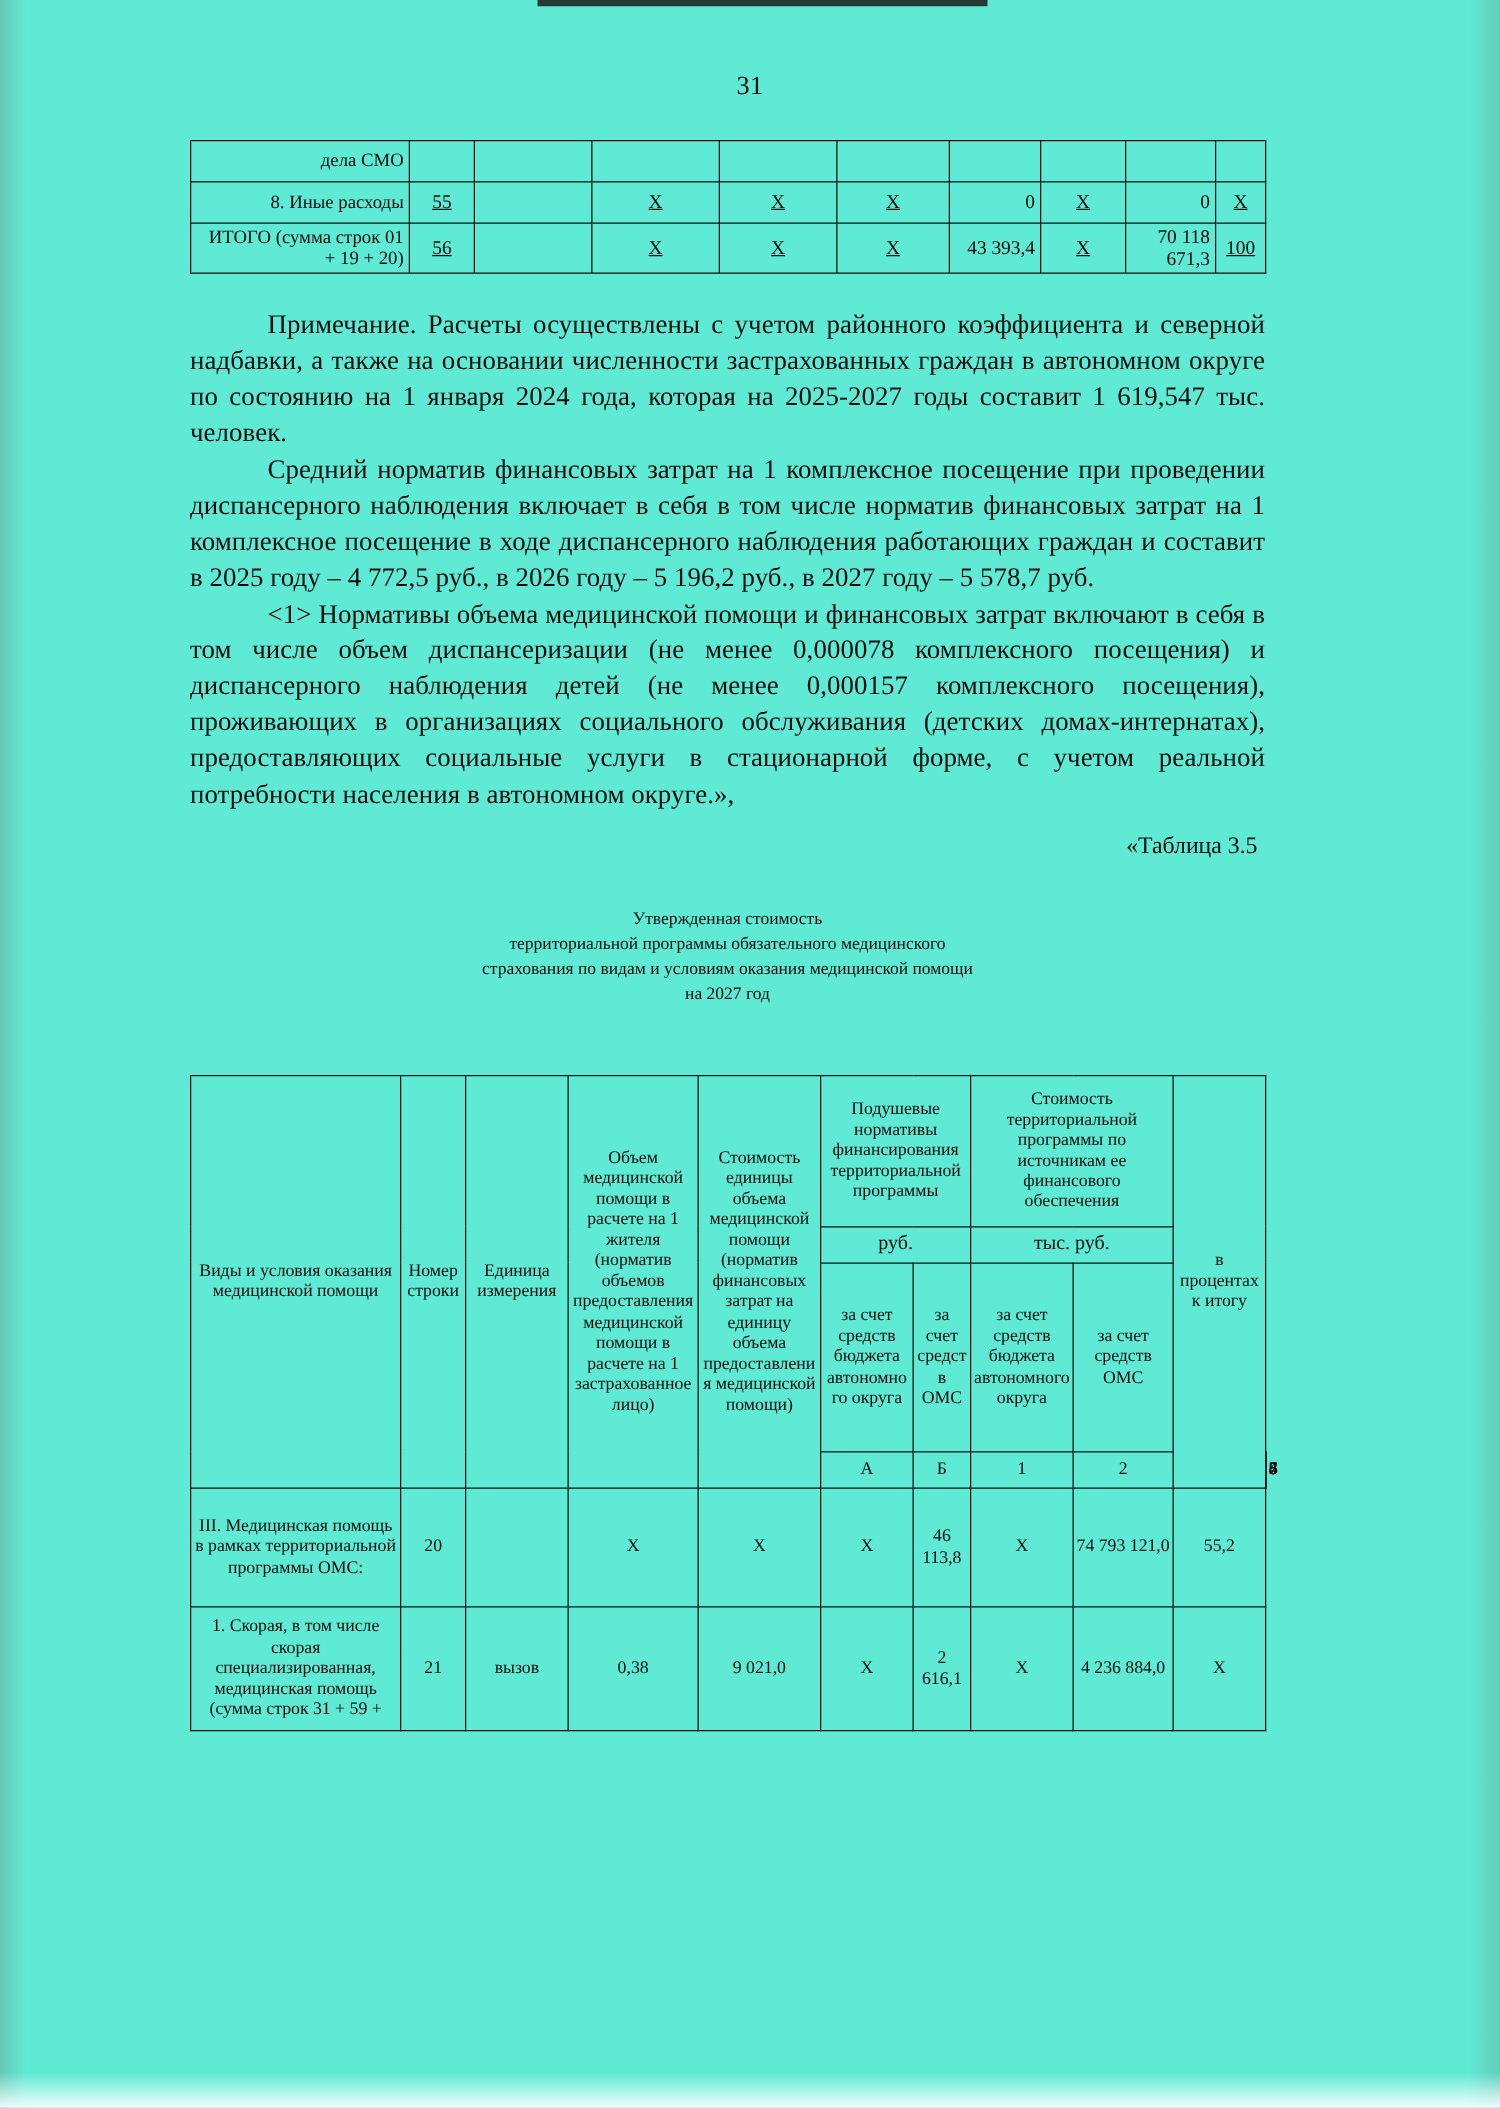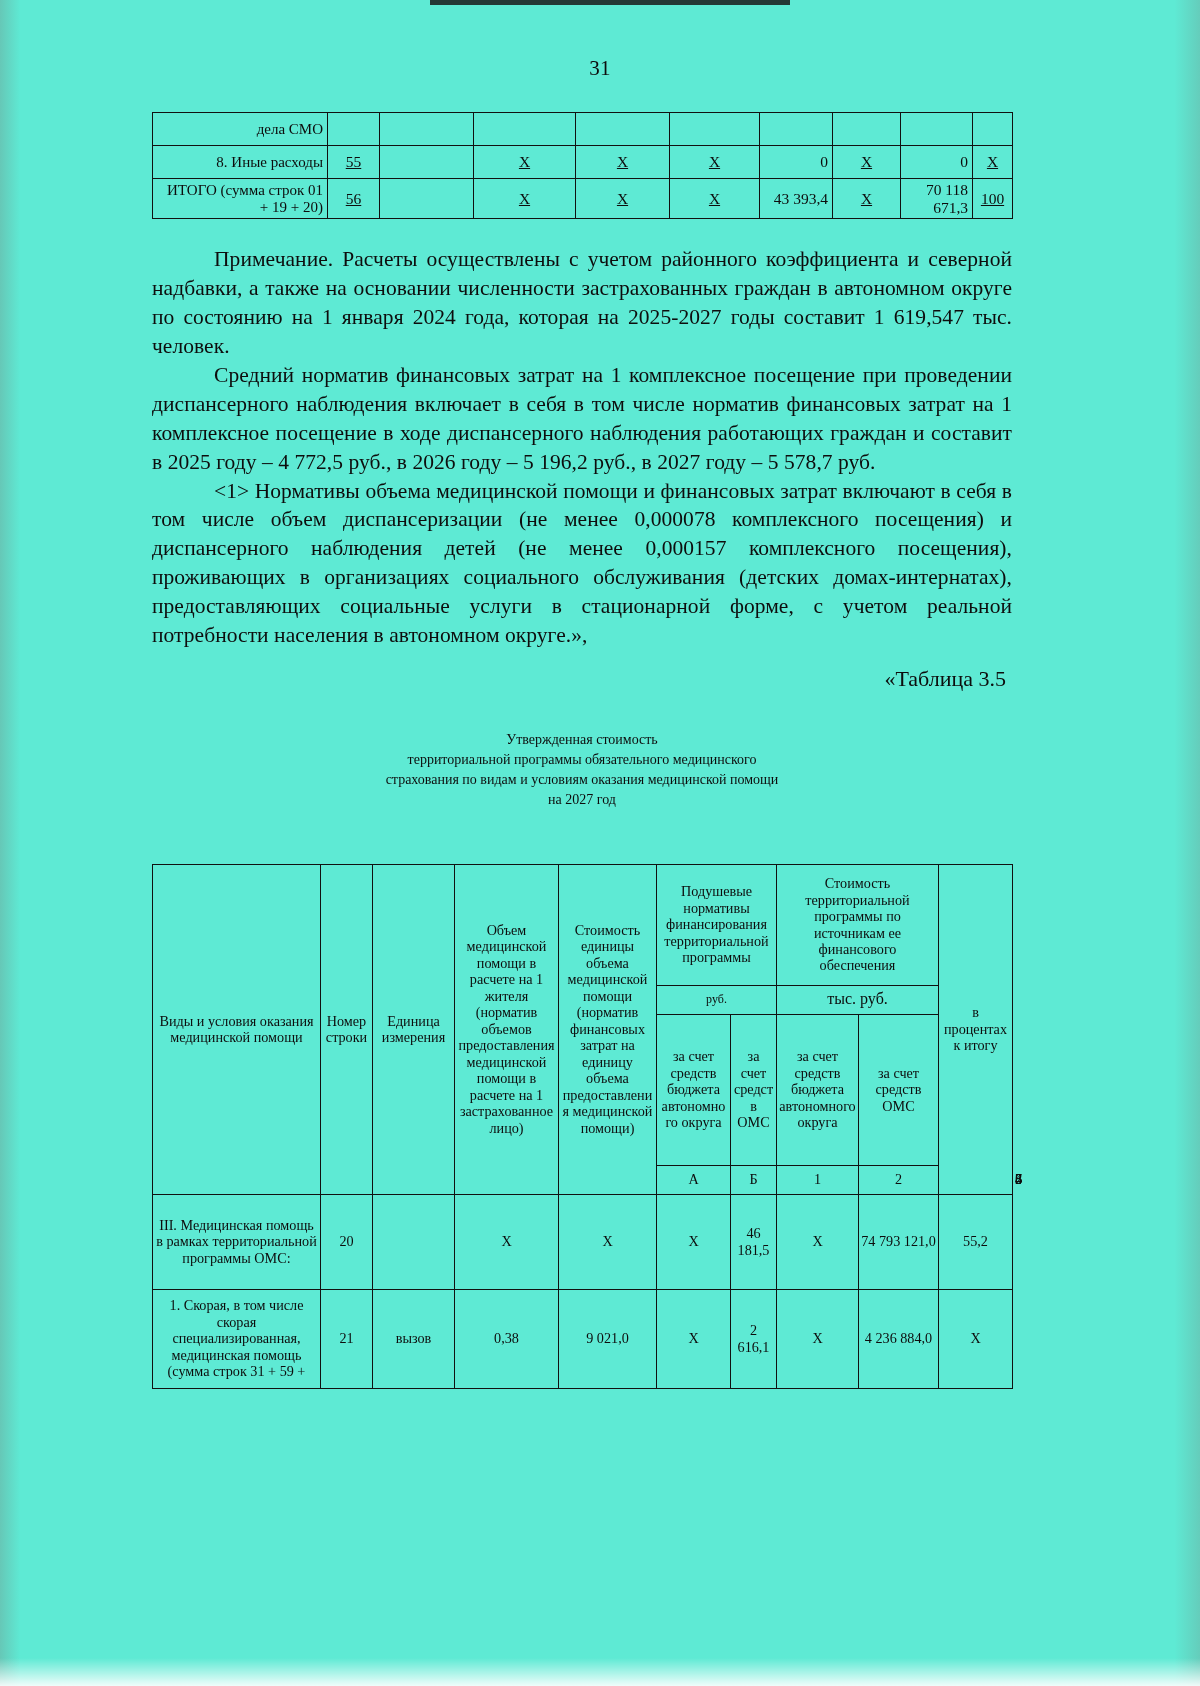--- a/index.html
+++ b/index.html
@@ -97,21 +97,21 @@
     text-indent: 62px;
     font-size: 21.5px;
     line-height: 1.345;
     letter-spacing: .05px;
   }
   .para-block { margin-top: 26px; }
 
   .tbl-ref {
     margin-top: 16px;
     text-align: right;
-    font-size: 22px;
+    font-size: 19px;
     padding-right: 6px;
   }
 
   .caption {
     margin-top: 38px;
     text-align: center;
     font-size: 14px;
     line-height: 1.42;
   }
 
@@ -250,21 +250,21 @@
             <td rowspan="4">Номер строки</td>
             <td rowspan="4">Единица измерения</td>
             <td rowspan="4">Объем медицинской помощи в расчете на 1 жителя (норматив объемов предоставления медицинской помощи в расчете на 1 застрахованное лицо)</td>
             <td rowspan="4">Стоимость единицы объема медицинской помощи (норматив финансовых затрат на единицу объема предоставления медицинской помощи)</td>
             <td colspan="2" style="height:118px">Подушевые нормативы финансирования территориальной программы</td>
             <td colspan="2">Стоимость территориальной программы по источникам ее финансового обеспечения</td>
             <td rowspan="4">в процентах к итогу</td>
           </tr>
 
           <tr>
-            <td colspan="2" style="height:26px;font-size:12px">руб.</td>
+            <td colspan="2" style="height:26px;font-size:16px">руб.</td>
             <td colspan="2" style="font-size:16px">тыс. руб.</td>
           </tr>
 
           <tr>
             <td style="height:148px">за счет средств бюджета автономного округа</td>
             <td>за счет средств ОМС</td>
             <td>за счет средств бюджета автономного округа</td>
             <td>за счет средств ОМС</td>
           </tr>
 
@@ -281,21 +281,21 @@
             <td class="num-row">8</td>
           </tr>
 
           <tr>
             <td class="left" style="height:92px">III. Медицинская помощь в рамках территориальной программы ОМС:</td>
             <td>20</td>
             <td class="unit"></td>
             <td>X</td>
             <td>X</td>
             <td>X</td>
-            <td class="right">46 181,5</td>
+            <td class="right">46 113,8</td>
             <td>X</td>
             <td class="right">74 793 121,0</td>
             <td>55,2</td>
           </tr>
 
           <tr>
             <td class="left" style="height:96px">1. Скорая, в том числе скорая специализированная, медицинская помощь (сумма строк 31 + 59 +</td>
             <td>21</td>
             <td class="unit">вызов</td>
             <td>0,38</td>

